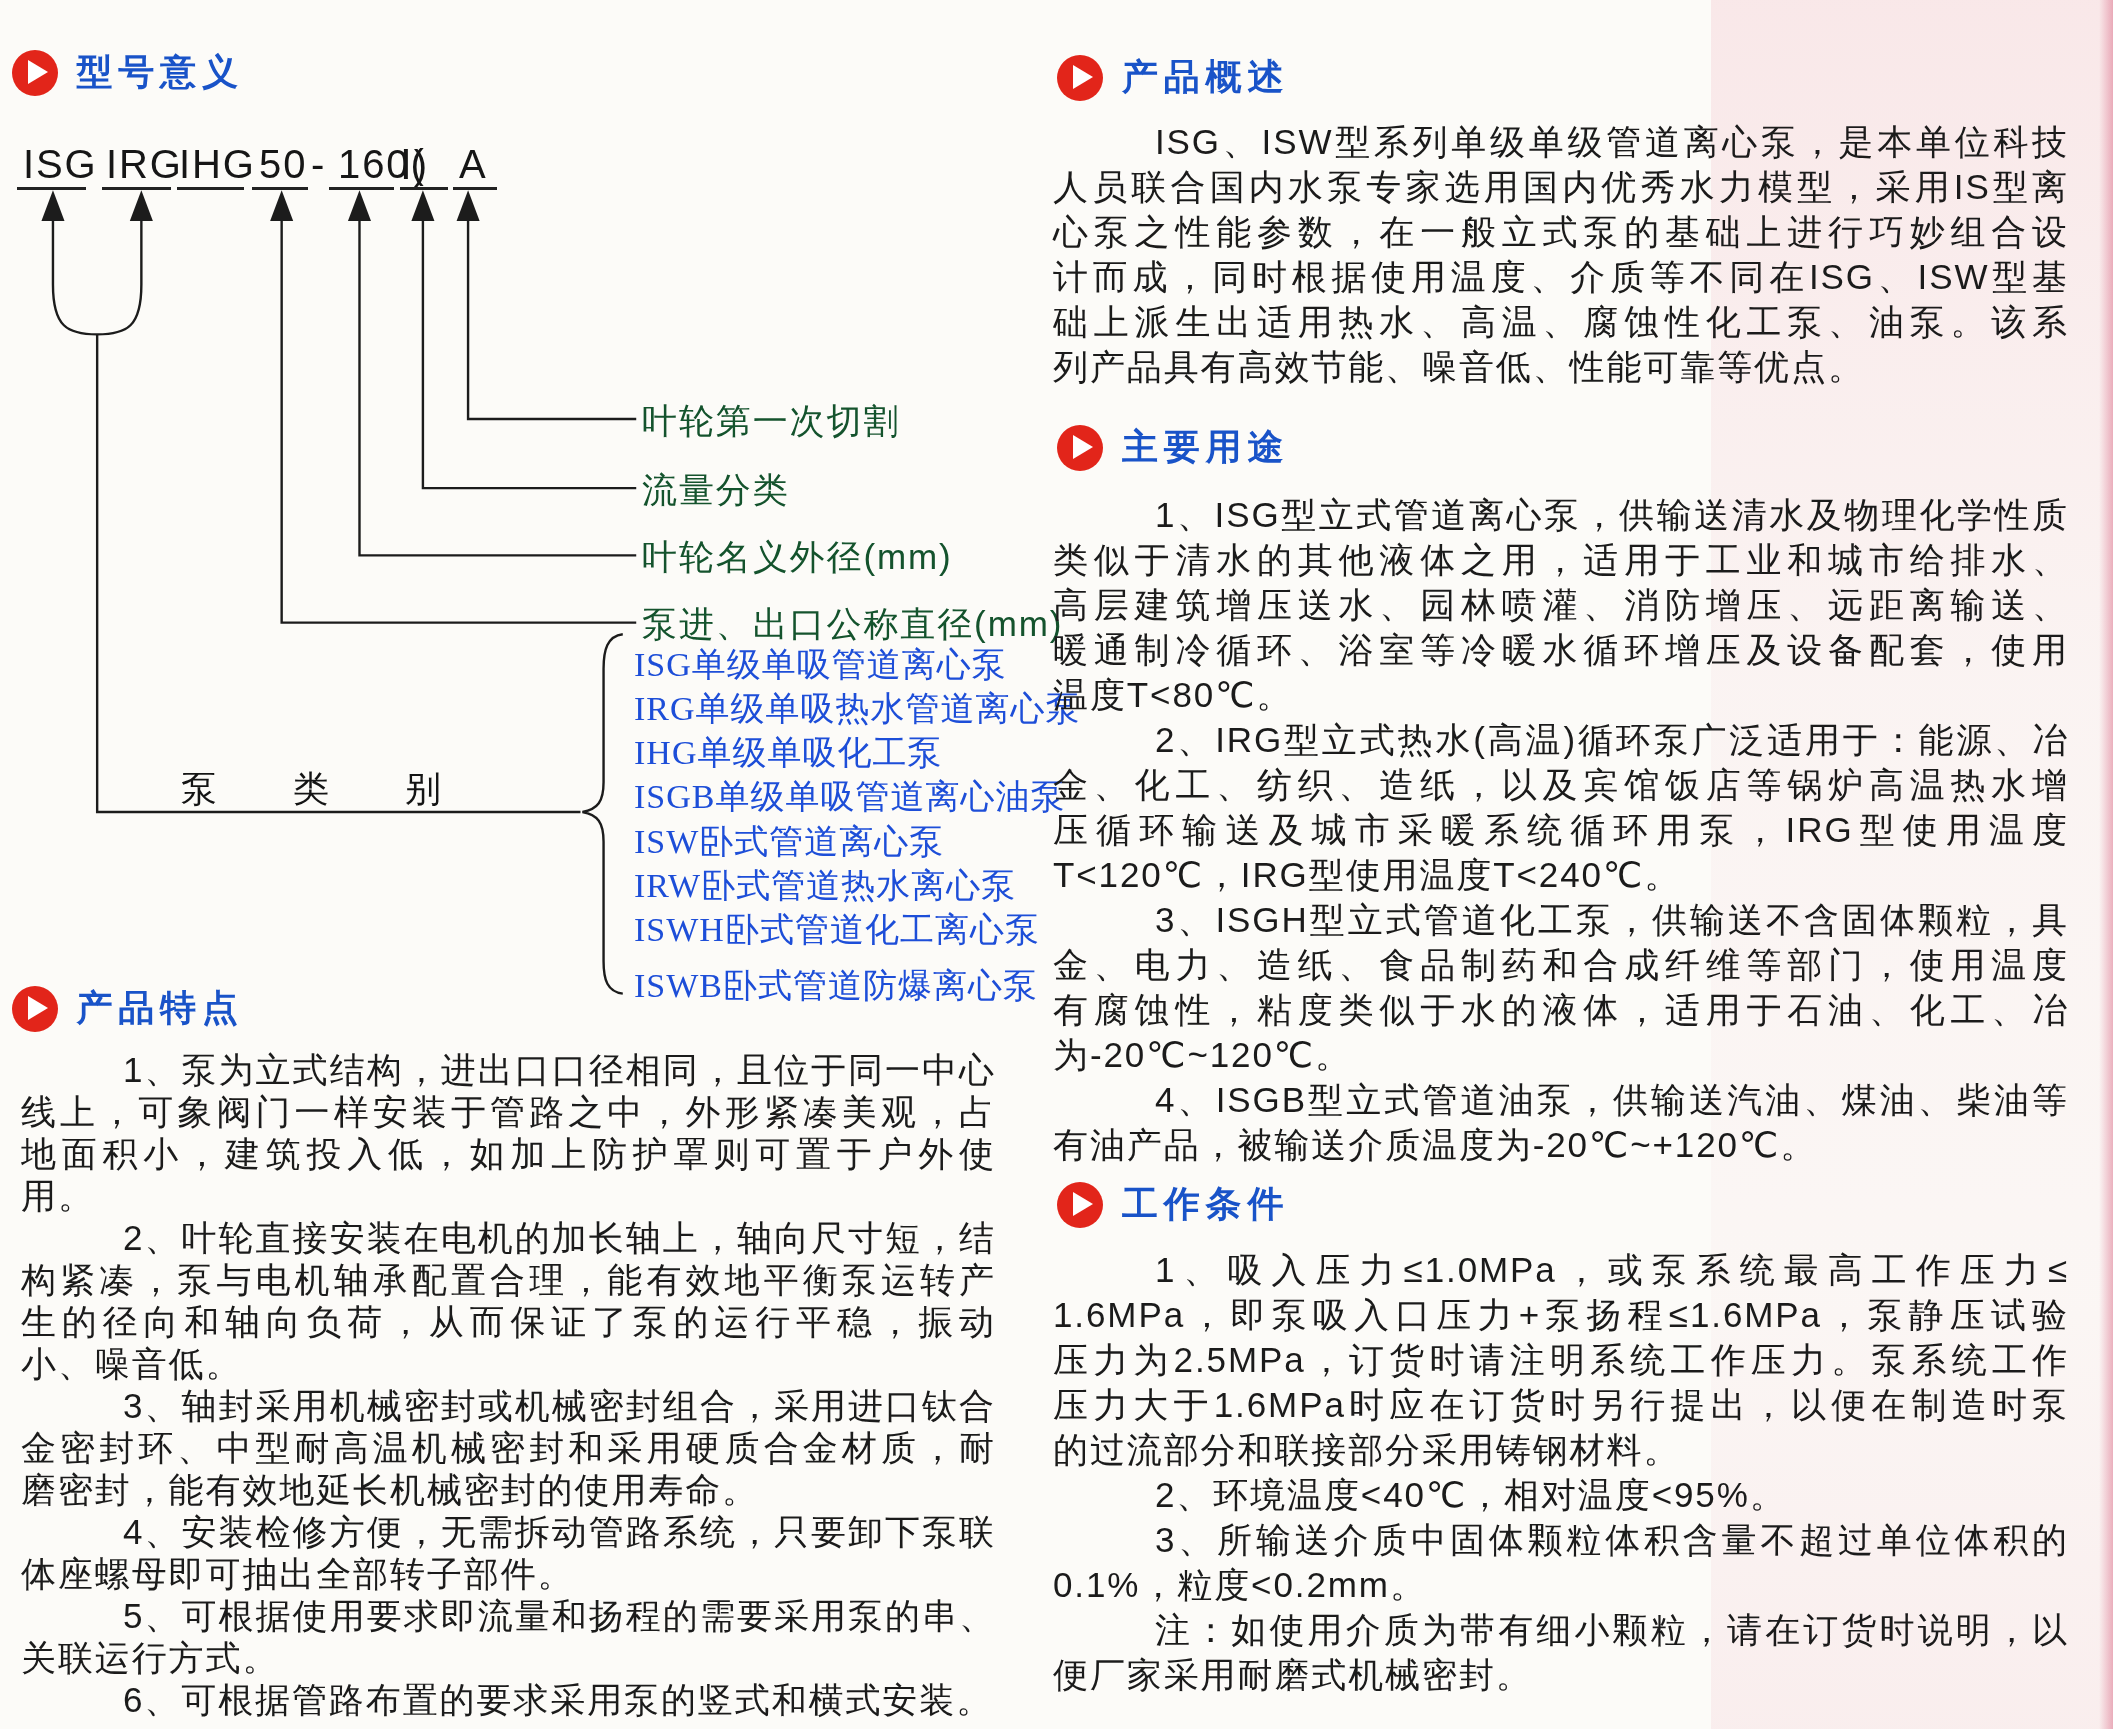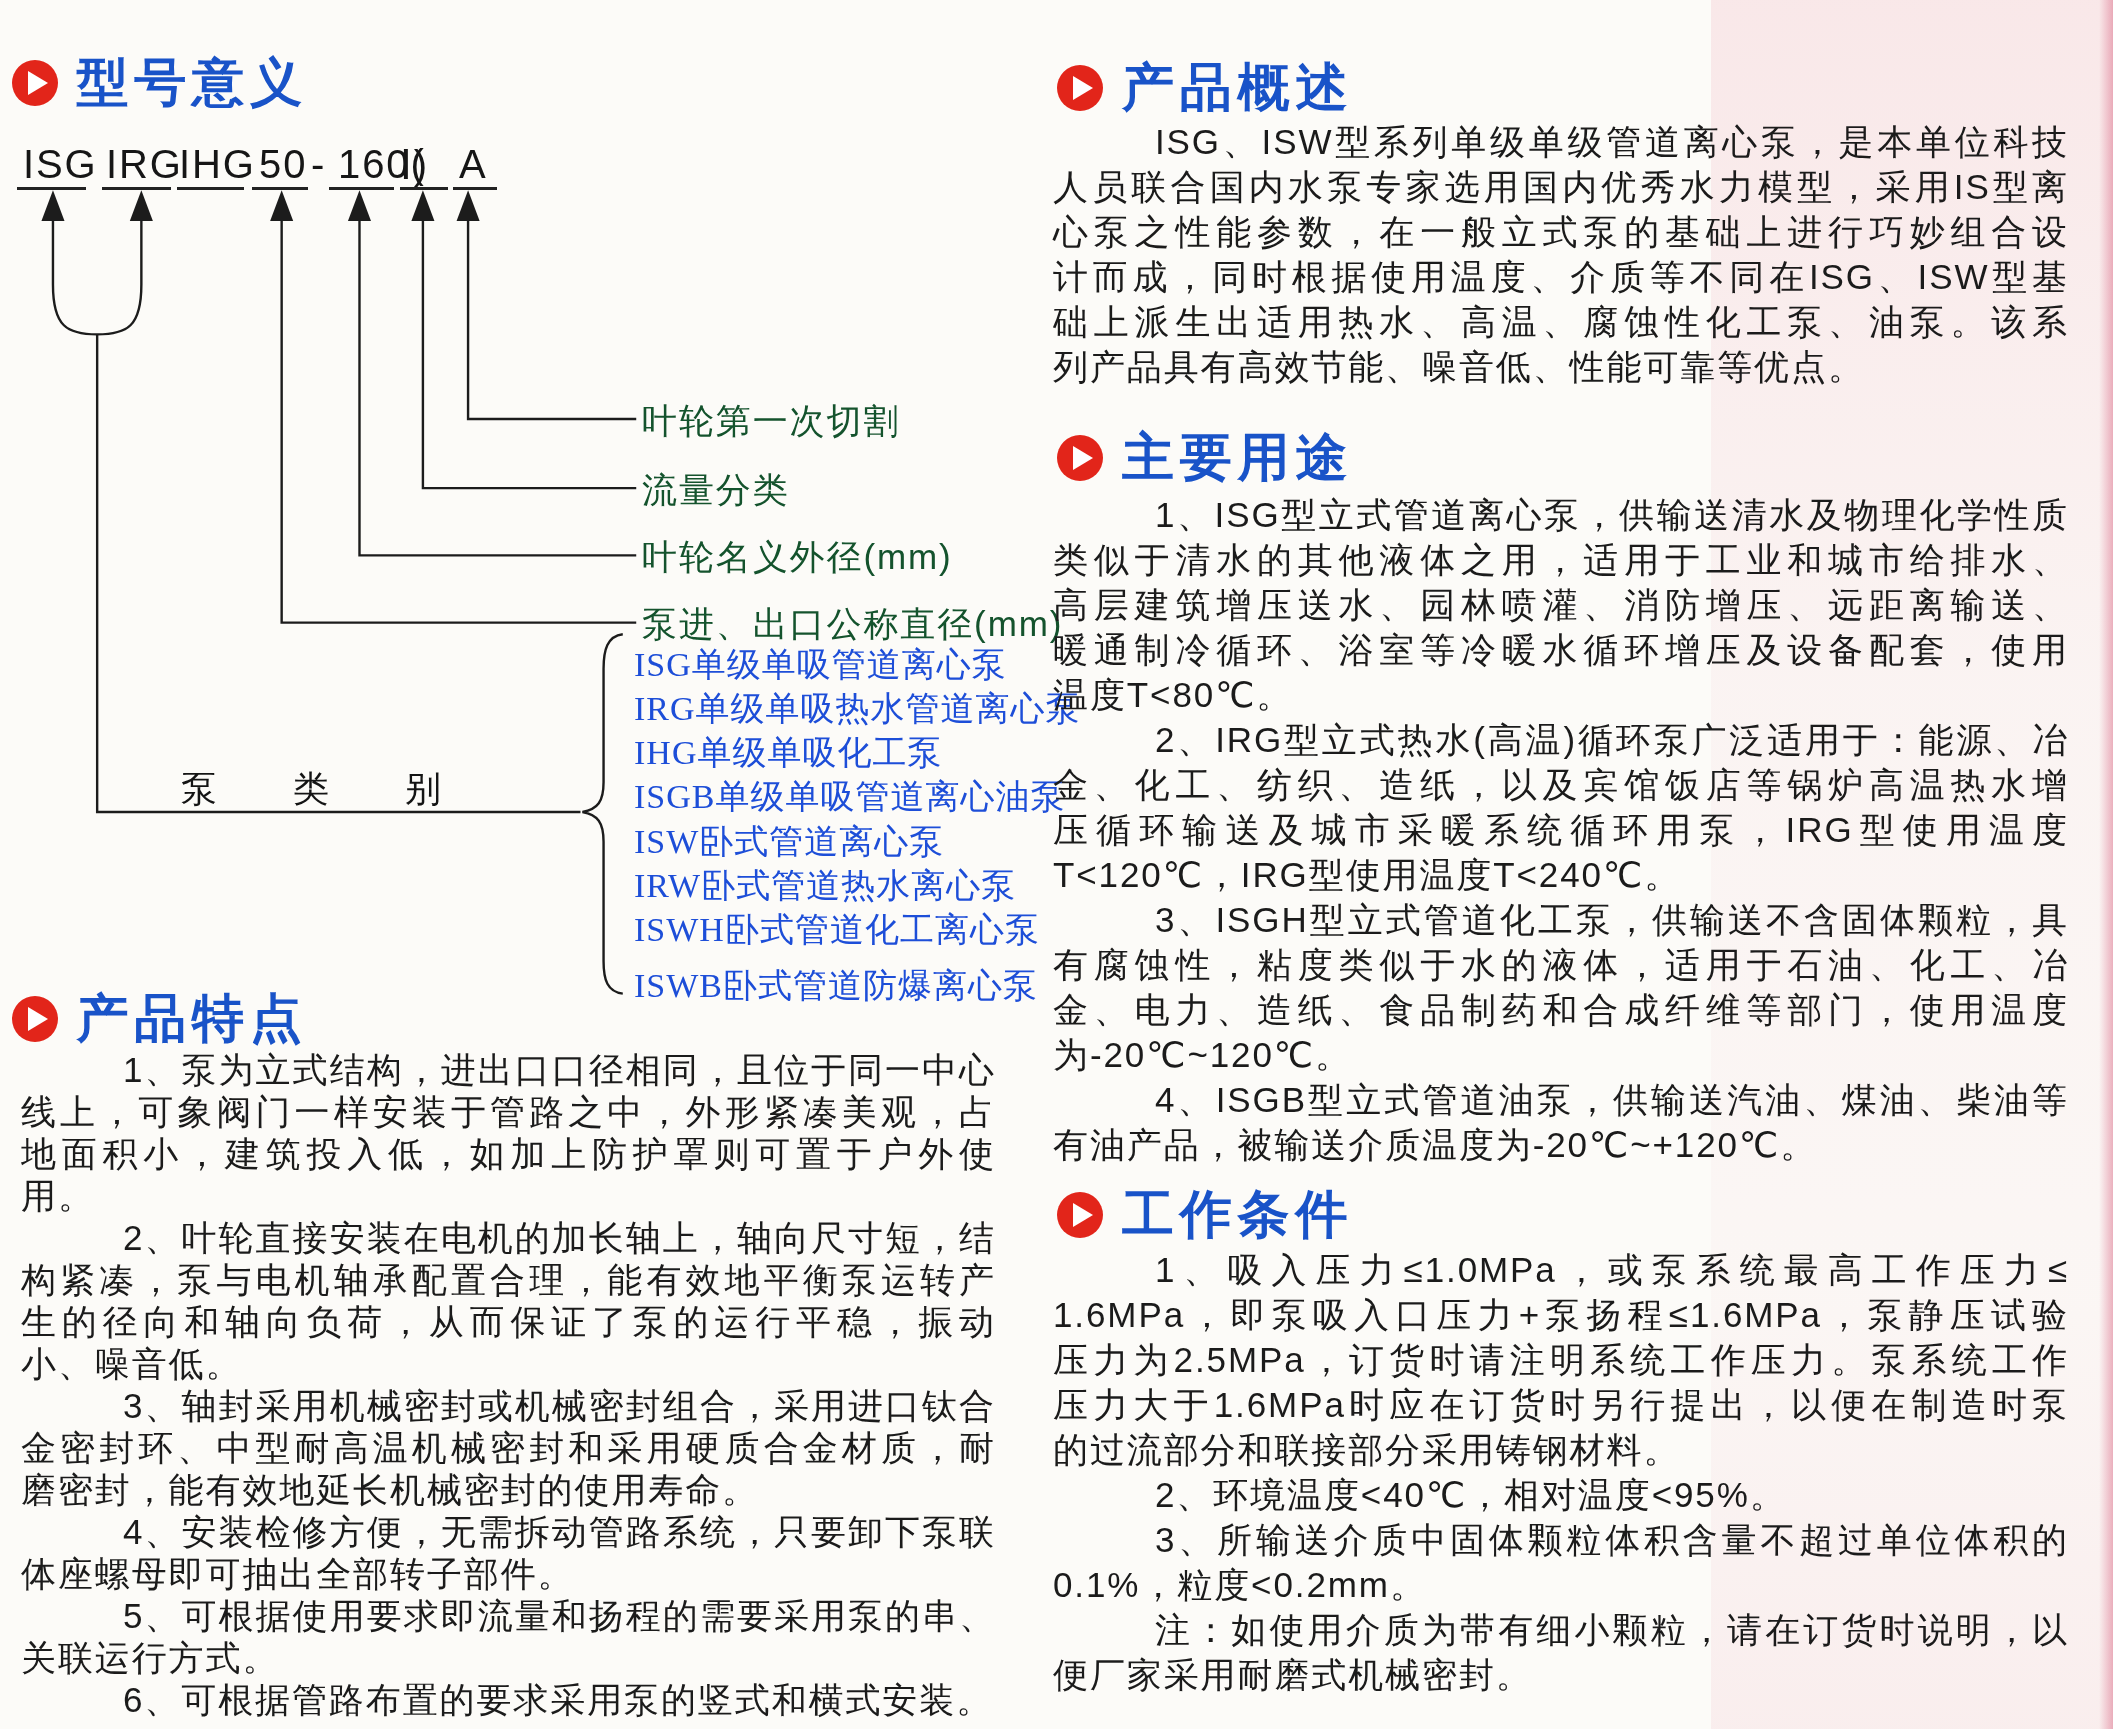--- a/index.html
+++ b/index.html
@@ -15,21 +15,21 @@
     pointer-events:none;}
   .scan-edge{position:absolute;top:0;right:0;width:15.4px;height:100%;
     background:linear-gradient(90deg,rgba(222,120,145,0),rgba(219,110,138,.55));
     pointer-events:none;}
 
   
   .sec-head{position:absolute;display:flex;align-items:center;gap:19px;}
   .play{width:46px;height:46px;border-radius:50%;background:#e2251a;position:relative;flex:0 0 auto;}
   .play::after{content:"";position:absolute;left:16.3px;top:10.6px;
     border-left:20px solid #fff;border-top:12.5px solid transparent;border-bottom:12.5px solid transparent;}
-  .sec-title{font-size:52px;font-weight:bold;color:#1953c8;letter-spacing:5.8px;white-space:nowrap;}
+  .sec-title{font-size:36px;font-weight:bold;color:#1953c8;letter-spacing:5.8px;white-space:nowrap;}
 
   
   .mtok{position:absolute;top:142px;font-size:40px;font-weight:500;color:#161616;letter-spacing:1.9px;white-space:nowrap;}
   .mt0{left:23px;} .mt1{left:106px;} .mt2{left:179px;} .mt3{left:259px;}
   .mt4{left:311px;} .mt5{left:338px;} .mt6{left:400px;} .mt7{left:459px;}
   .uline{position:absolute;top:187px;height:2.9px;background:#222;}
   .ul0{left:17.3px;width:69px;} .ul1{left:102px;width:69px;} .ul2{left:177px;width:67px;}
   .ul3{left:252px;width:56px;} .ul4{left:329px;width:65px;} .ul5{left:400px;width:48px;}
   .ul6{left:453px;width:44px;}
 
@@ -162,22 +162,22 @@
     <div class="bline j ind">1、ISG型立式管道离心泵，供输送清水及物理化学性质</div>
     <div class="bline j">类似于清水的其他液体之用，适用于工业和城市给排水、</div>
     <div class="bline j">高层建筑增压送水、园林喷灌、消防增压、远距离输送、</div>
     <div class="bline j">暖通制冷循环、浴室等冷暖水循环增压及设备配套，使用</div>
     <div class="bline">温度T&lt;80℃。</div>
     <div class="bline j ind">2、IRG型立式热水(高温)循环泵广泛适用于：能源、冶</div>
     <div class="bline j">金、化工、纺织、造纸，以及宾馆饭店等锅炉高温热水增</div>
     <div class="bline j">压循环输送及城市采暖系统循环用泵，IRG型使用温度</div>
     <div class="bline">T&lt;120℃，IRG型使用温度T&lt;240℃。</div>
     <div class="bline j ind">3、ISGH型立式管道化工泵，供输送不含固体颗粒，具</div>
+    <div class="bline j">金、电力、造纸、食品制药和合成纤维等部门，使用温度</div>
     <div class="bline j">有腐蚀性，粘度类似于水的液体，适用于石油、化工、冶</div>
-    <div class="bline j">金、电力、造纸、食品制药和合成纤维等部门，使用温度</div>
     <div class="bline">为-20℃~120℃。</div>
     <div class="bline j ind">4、ISGB型立式管道油泵，供输送汽油、煤油、柴油等</div>
     <div class="bline">有油产品，被输送介质温度为-20℃~+120℃。</div>
   </div>
 
 <div class="sec-head" style="left:1057px;top:1180px;">
   <span class="play"></span>
   <span class="sec-title">工作条件</span>
 </div>
 <div class="tblock lh47" style="left:1053px;top:1247px;width:1016px;">

